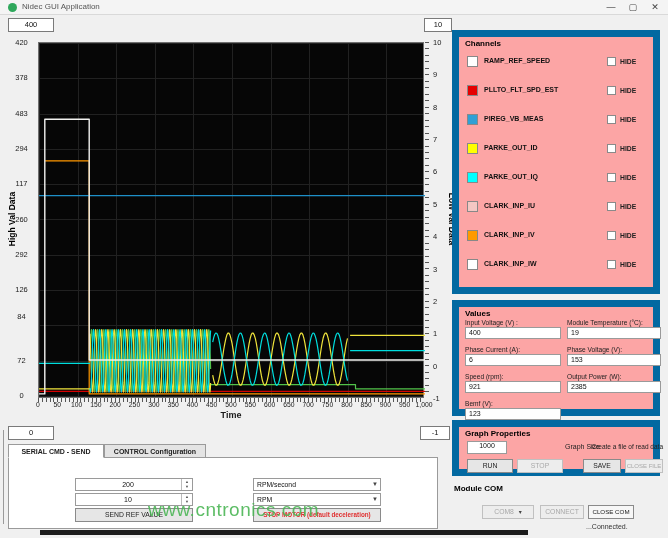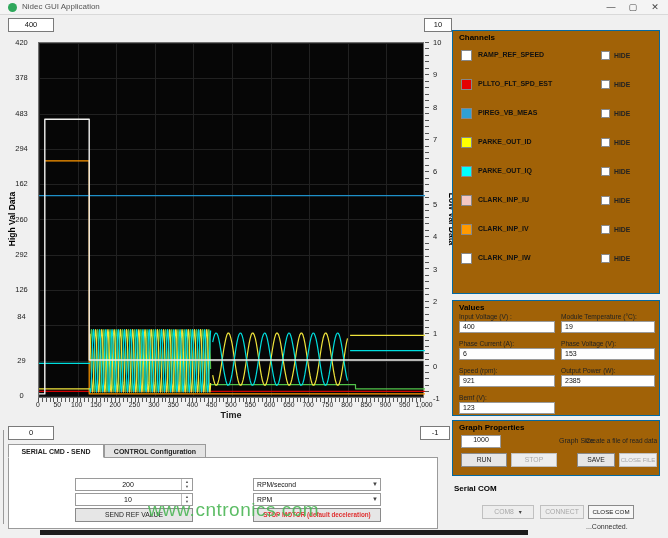--- a/index.html
+++ b/index.html
@@ -43,21 +43,21 @@
   #yLeftTicks .ytick { width:27px; text-align:center; }
   #yRightTicks { left:431px; top:42px; width:18px; height:356px; }
   #xTicks { left:38px; top:401px; width:386px; height:9px; }
   #xTicks .xtick { position:absolute; width:28px; text-align:center; font-size:6.8px; color:#1a1a1a; }
   .axis-title { font-weight:bold; font-size:8.5px; color:#000; width:120px; text-align:center; }
   #yl-title { left:-48px; top:214px; transform:rotate(-90deg); }
   #yr-title { left:392px; top:214px; transform:rotate(90deg); }
   #x-title  { left:191px; top:410px; width:80px; text-align:center; font-weight:bold; font-size:9px; }
 
   
-  .panel { border:1px solid #0369a1; background:#a16207; }
+  .panel { border:7px solid #0369a1; background:#fca5a5; }
   .panel-title { position:absolute; left:6px; top:2px; font-weight:bold; font-size:8px; color:#000; }
   #channels-panel { left:452px; top:30px;  width:208px; height:264px; }
   #values-panel   { left:452px; top:300px; width:208px; height:116px; }
   #gprops-panel   { left:452px; top:420px; width:208px; height:56px;  }
   #serial-panel   { left:452px; top:482px; width:208px; height:48px; border:none; background:transparent; }
 
   .chan-row { position:absolute; left:0; width:206px; height:14px; }
   .swatch { position:absolute; left:8px; top:1px; width:11px; height:11px; border:1px solid #888; }
   .chan-label { position:absolute; left:25px; top:2px; font-size:7px; font-weight:bold; color:#111; }
   .hide-box { position:absolute; left:148px; top:2px; width:9px; height:9px; background:#fff; border:1px solid #8a8a8a; }
@@ -121,26 +121,26 @@
       <path d="M0.0 350.9 L5.8 350.9 L5.8 76.3 L50.2 76.3 L50.2 317.0 L386.0 317.0" fill="none" stroke="#f2f2f0" stroke-width="1.4" stroke-linejoin="round"></path>
     </svg>
 </div>
 <div class="abs tick-strip-x"></div>
 <div class="abs tick-strip-r"></div>
 <div id="yLeftTicks" class="abs">
     <div class="ytick" style="top: -4px; left: 0px;">420</div>
     <div class="ytick" style="top: 31.3px; left: 0px;">378</div>
     <div class="ytick" style="top: 66.6px; left: 0px;">483</div>
     <div class="ytick" style="top: 101.9px; left: 0px;">294</div>
-    <div class="ytick" style="top: 137.2px; left: 0px;">162</div>
+    <div class="ytick" style="top: 137.2px; left: 0px;">117</div>
     <div class="ytick" style="top: 172.5px; left: 0px;">260</div>
     <div class="ytick" style="top: 207.8px; left: 0px;">292</div>
     <div class="ytick" style="top: 243.1px; left: 0px;">126</div>
     <div class="ytick" style="top: 270px; left: 0px;">84</div>
-    <div class="ytick" style="top: 313.7px; left: 0px;">29</div>
+    <div class="ytick" style="top: 313.7px; left: 0px;">72</div>
     <div class="ytick" style="top: 349px; left: 0px;">0</div>
   </div>
 <div id="yRightTicks" class="abs">
     <div class="ytick" style="top: -4px; left: 2px;">10</div>
     <div class="ytick" style="top: 28.36px; left: 2px;">9</div>
     <div class="ytick" style="top: 60.72px; left: 2px;">8</div>
     <div class="ytick" style="top: 93.08px; left: 2px;">7</div>
     <div class="ytick" style="top: 125.44px; left: 2px;">6</div>
     <div class="ytick" style="top: 157.8px; left: 2px;">5</div>
     <div class="ytick" style="top: 190.16px; left: 2px;">4</div>
@@ -256,21 +256,21 @@
   <div class="small-input" style="left:8px; top:14px; width:40px; height:13px;">1000</div>
   <div id="gs-label">Graph Size</div>
   <div id="create-label">Create a file of read data</div>
   <div class="btn" style="left:8px; top:32px; width:46px; height:14px; line-height:12px;">RUN</div>
   <div class="btn disabled" style="left:58px; top:32px; width:46px; height:14px; line-height:12px;">STOP</div>
   <div class="btn" style="left:124px; top:32px; width:38px; height:14px; line-height:12px;">SAVE</div>
   <div class="btn disabled" style="left:166px; top:32px; width:38px; height:14px; line-height:12px; font-size:6px;">CLOSE FILE</div>
 </div>
 
 <div id="serial-panel" class="abs">
-  <div class="panel-title" style="left:2px;">Serial COM</div>
+  <div class="panel-title" style="left:2px;">Module COM</div>
   <div class="btn disabled" style="left:30px; top:23px; width:52px; height:14px; line-height:12px;">
     <span>COM8</span>
     <span class="dd-arrow" style="position:static; margin-left:3px;">▾</span>
   </div>
   <div class="btn disabled" style="left:88px; top:23px; width:44px; height:14px; line-height:12px;">CONNECT</div>
   <div class="btn" style="left:136px; top:23px; width:46px; height:14px; line-height:12px; background:#f7f7f7; font-size:6.2px;">CLOSE COM</div>
 </div>
 <div id="serial-status" class="abs">...Connected.</div>
 
 <div id="tabbar" class="abs">

